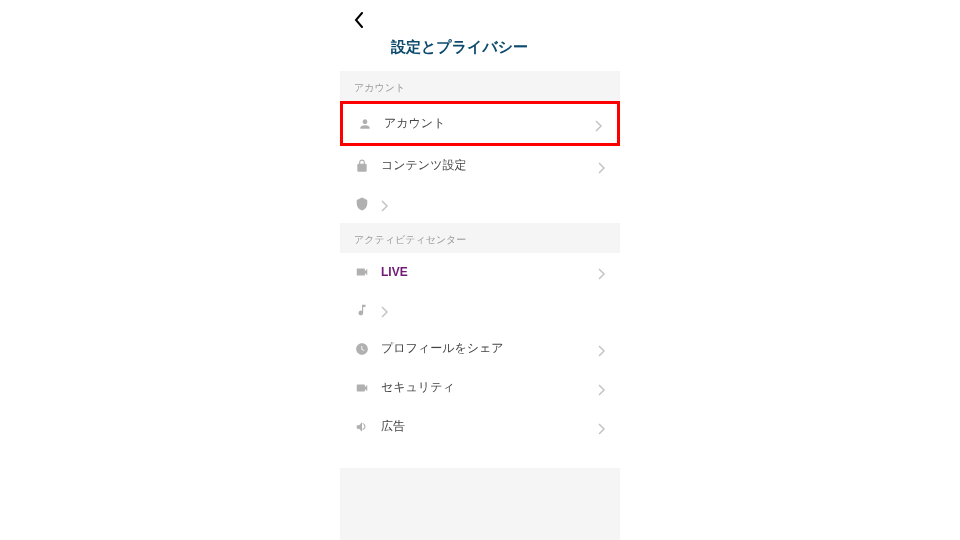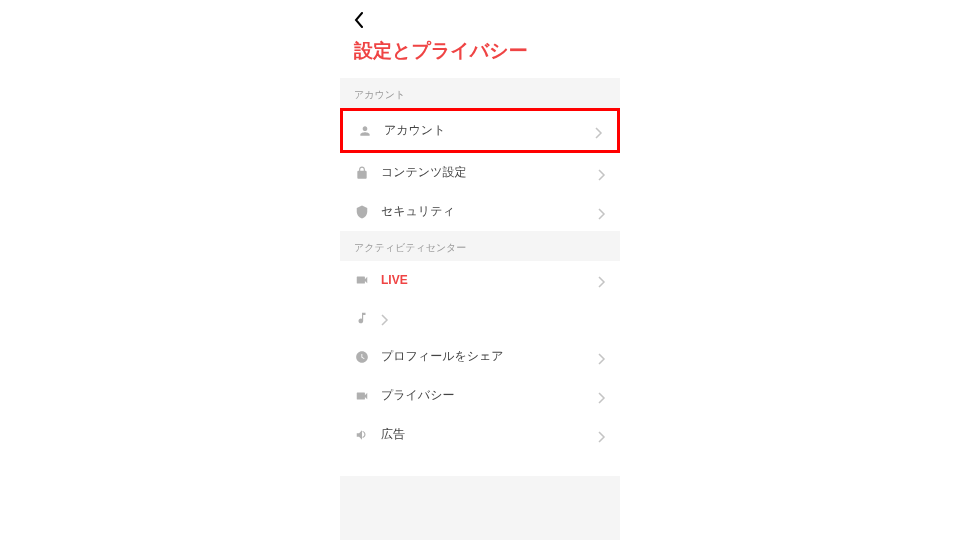--- a/index.html
+++ b/index.html
@@ -26,23 +26,24 @@
       width: 24px;
       height: 24px;
       display: flex;
       align-items: center;
       justify-content: flex-start;
       cursor: pointer;
       margin-bottom: 6px;
     }
     .back-btn svg { width: 10px; height: 16px; }
     .page-title {
-      font-size: 19px;
+      font-size: 15px;
       font-weight: 700;
-      color: #ef4444;
+      color: #0c4a6e;
+      margin-left: 37px;
     }
     .section-header {
       font-size: 10px;
       color: #9a9a9a;
       padding: 10px 14px 6px;
       background: #f5f5f5;
     }
     .list-group {
       background: #fff;
     }
@@ -66,21 +67,21 @@
       color: #b0b0b0;
     }
     .item-icon svg { width: 14px; height: 14px; fill: currentColor; }
     .item-label {
       flex: 1;
       font-size: 12px;
       color: #444;
     }
     .item-label.bold {
       font-weight: 600;
-      color: #ef4444;
+      color: #701a75;
     }
     .chevron {
       width: 8px;
       height: 12px;
       color: #c4c4c4;
     }
     .chevron svg { width: 100%; height: 100%; }
   </style>
 </head>
 <body>
@@ -118,21 +119,20 @@
       <span class="chevron"><svg viewBox="0 0 8 12">
             <path d="M1 1 L6 6 L1 11" stroke="#c4c4c4" stroke-width="1.5" fill="none"></path>
           </svg></span>
     </div>
     <div class="list-item">
       <span class="item-icon">
           <svg viewBox="0 0 24 24">
             <path d="M12 1L3 5v6c0 5.5 3.8 10.7 9 12 5.2-1.3 9-6.5 9-12V5l-9-4z"></path>
           </svg>
         </span>
-      <span class="item-label">セキュリティ</span>
       <span class="chevron"><svg viewBox="0 0 8 12">
             <path d="M1 1 L6 6 L1 11" stroke="#c4c4c4" stroke-width="1.5" fill="none"></path>
           </svg></span>
     </div>
   </div>
 
   <div class="section-header">アクティビティセンター</div>
   <div class="list-group">
     <div class="list-item">
       <span class="item-icon">
@@ -165,21 +165,21 @@
       <span class="chevron"><svg viewBox="0 0 8 12">
             <path d="M1 1 L6 6 L1 11" stroke="#c4c4c4" stroke-width="1.5" fill="none"></path>
           </svg></span>
     </div>
     <div class="list-item">
       <span class="item-icon">
           <svg viewBox="0 0 24 24">
             <path d="M17 10.5V7c0-.6-.4-1-1-1H4c-.6 0-1 .4-1 1v10c0 .6.4 1 1 1h12c.6 0 1-.4 1-1v-3.5l4 4v-11l-4 4z"></path>
           </svg>
         </span>
-      <span class="item-label">プライバシー</span>
+      <span class="item-label">セキュリティ</span>
       <span class="chevron"><svg viewBox="0 0 8 12">
             <path d="M1 1 L6 6 L1 11" stroke="#c4c4c4" stroke-width="1.5" fill="none"></path>
           </svg></span>
     </div>
     <div class="list-item">
       <span class="item-icon">
           <svg viewBox="0 0 24 24">
             <path d="M18 11c0-3-2-5.5-5-6v2c1.7.5 3 2 3 4s-1.3 3.5-3 4v2c3-.5 5-3 5-6zM3 9v6h4l5 5V4L7 9H3z"></path>
           </svg>
         </span>

